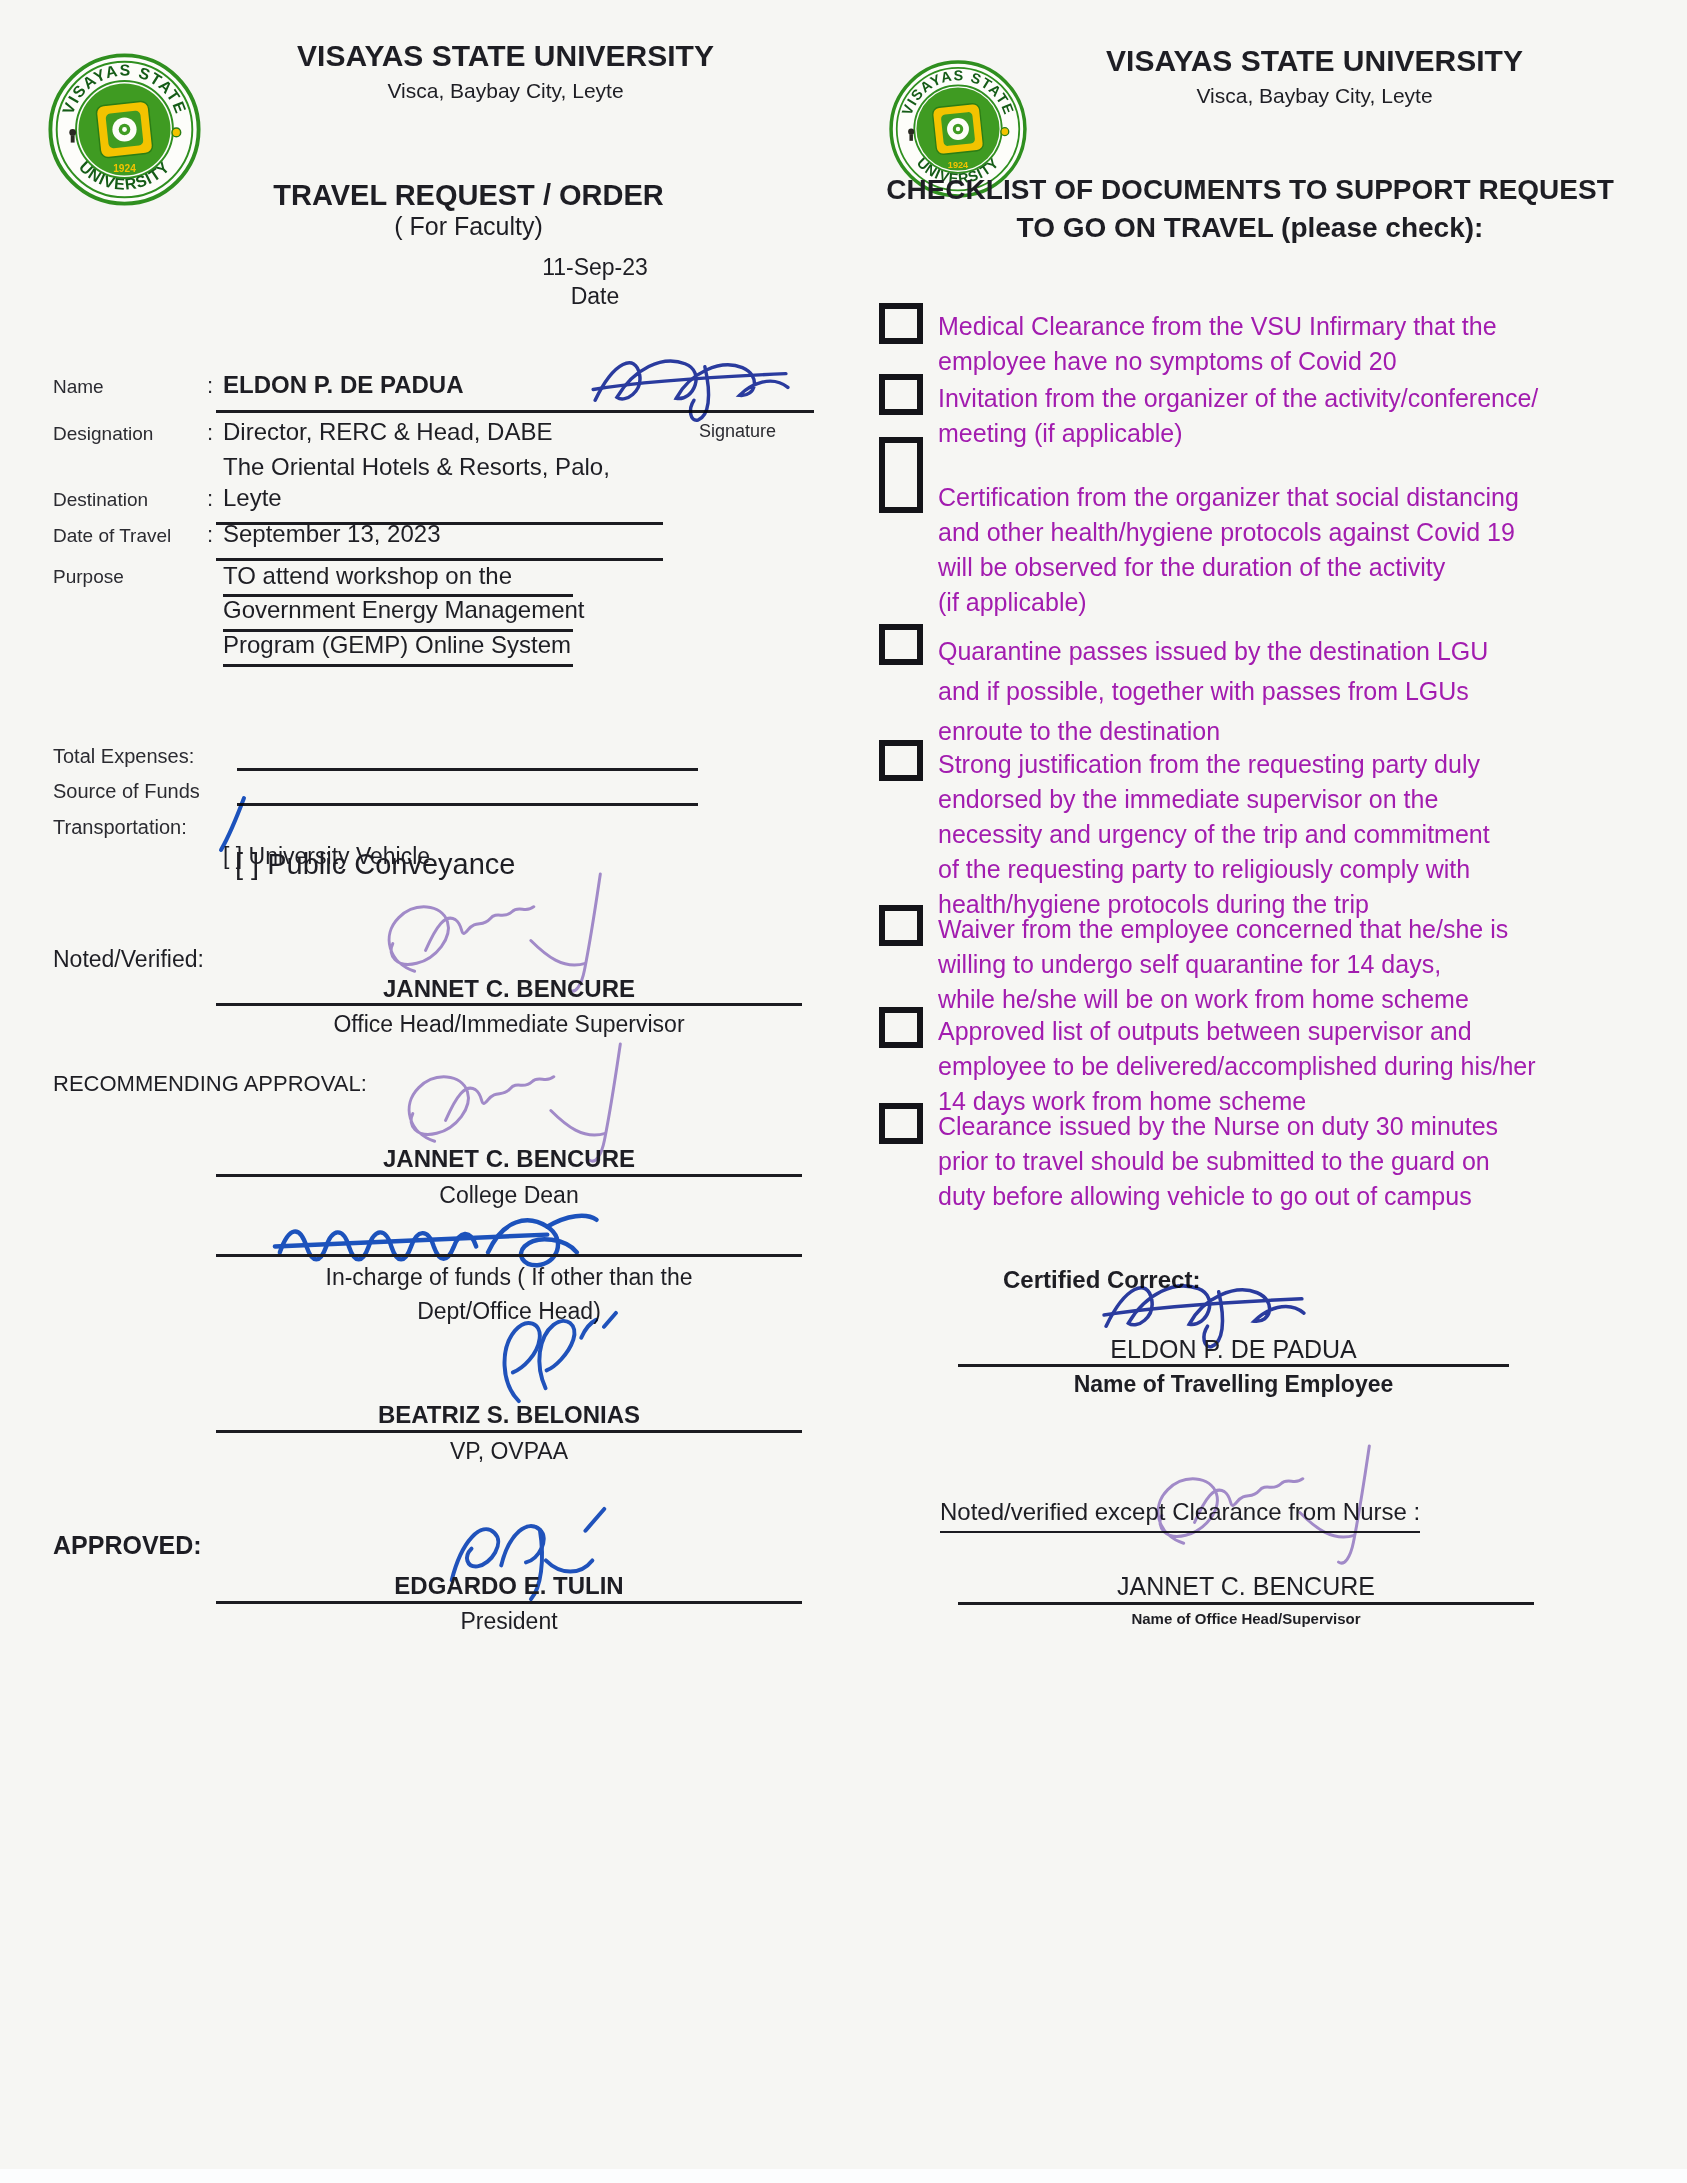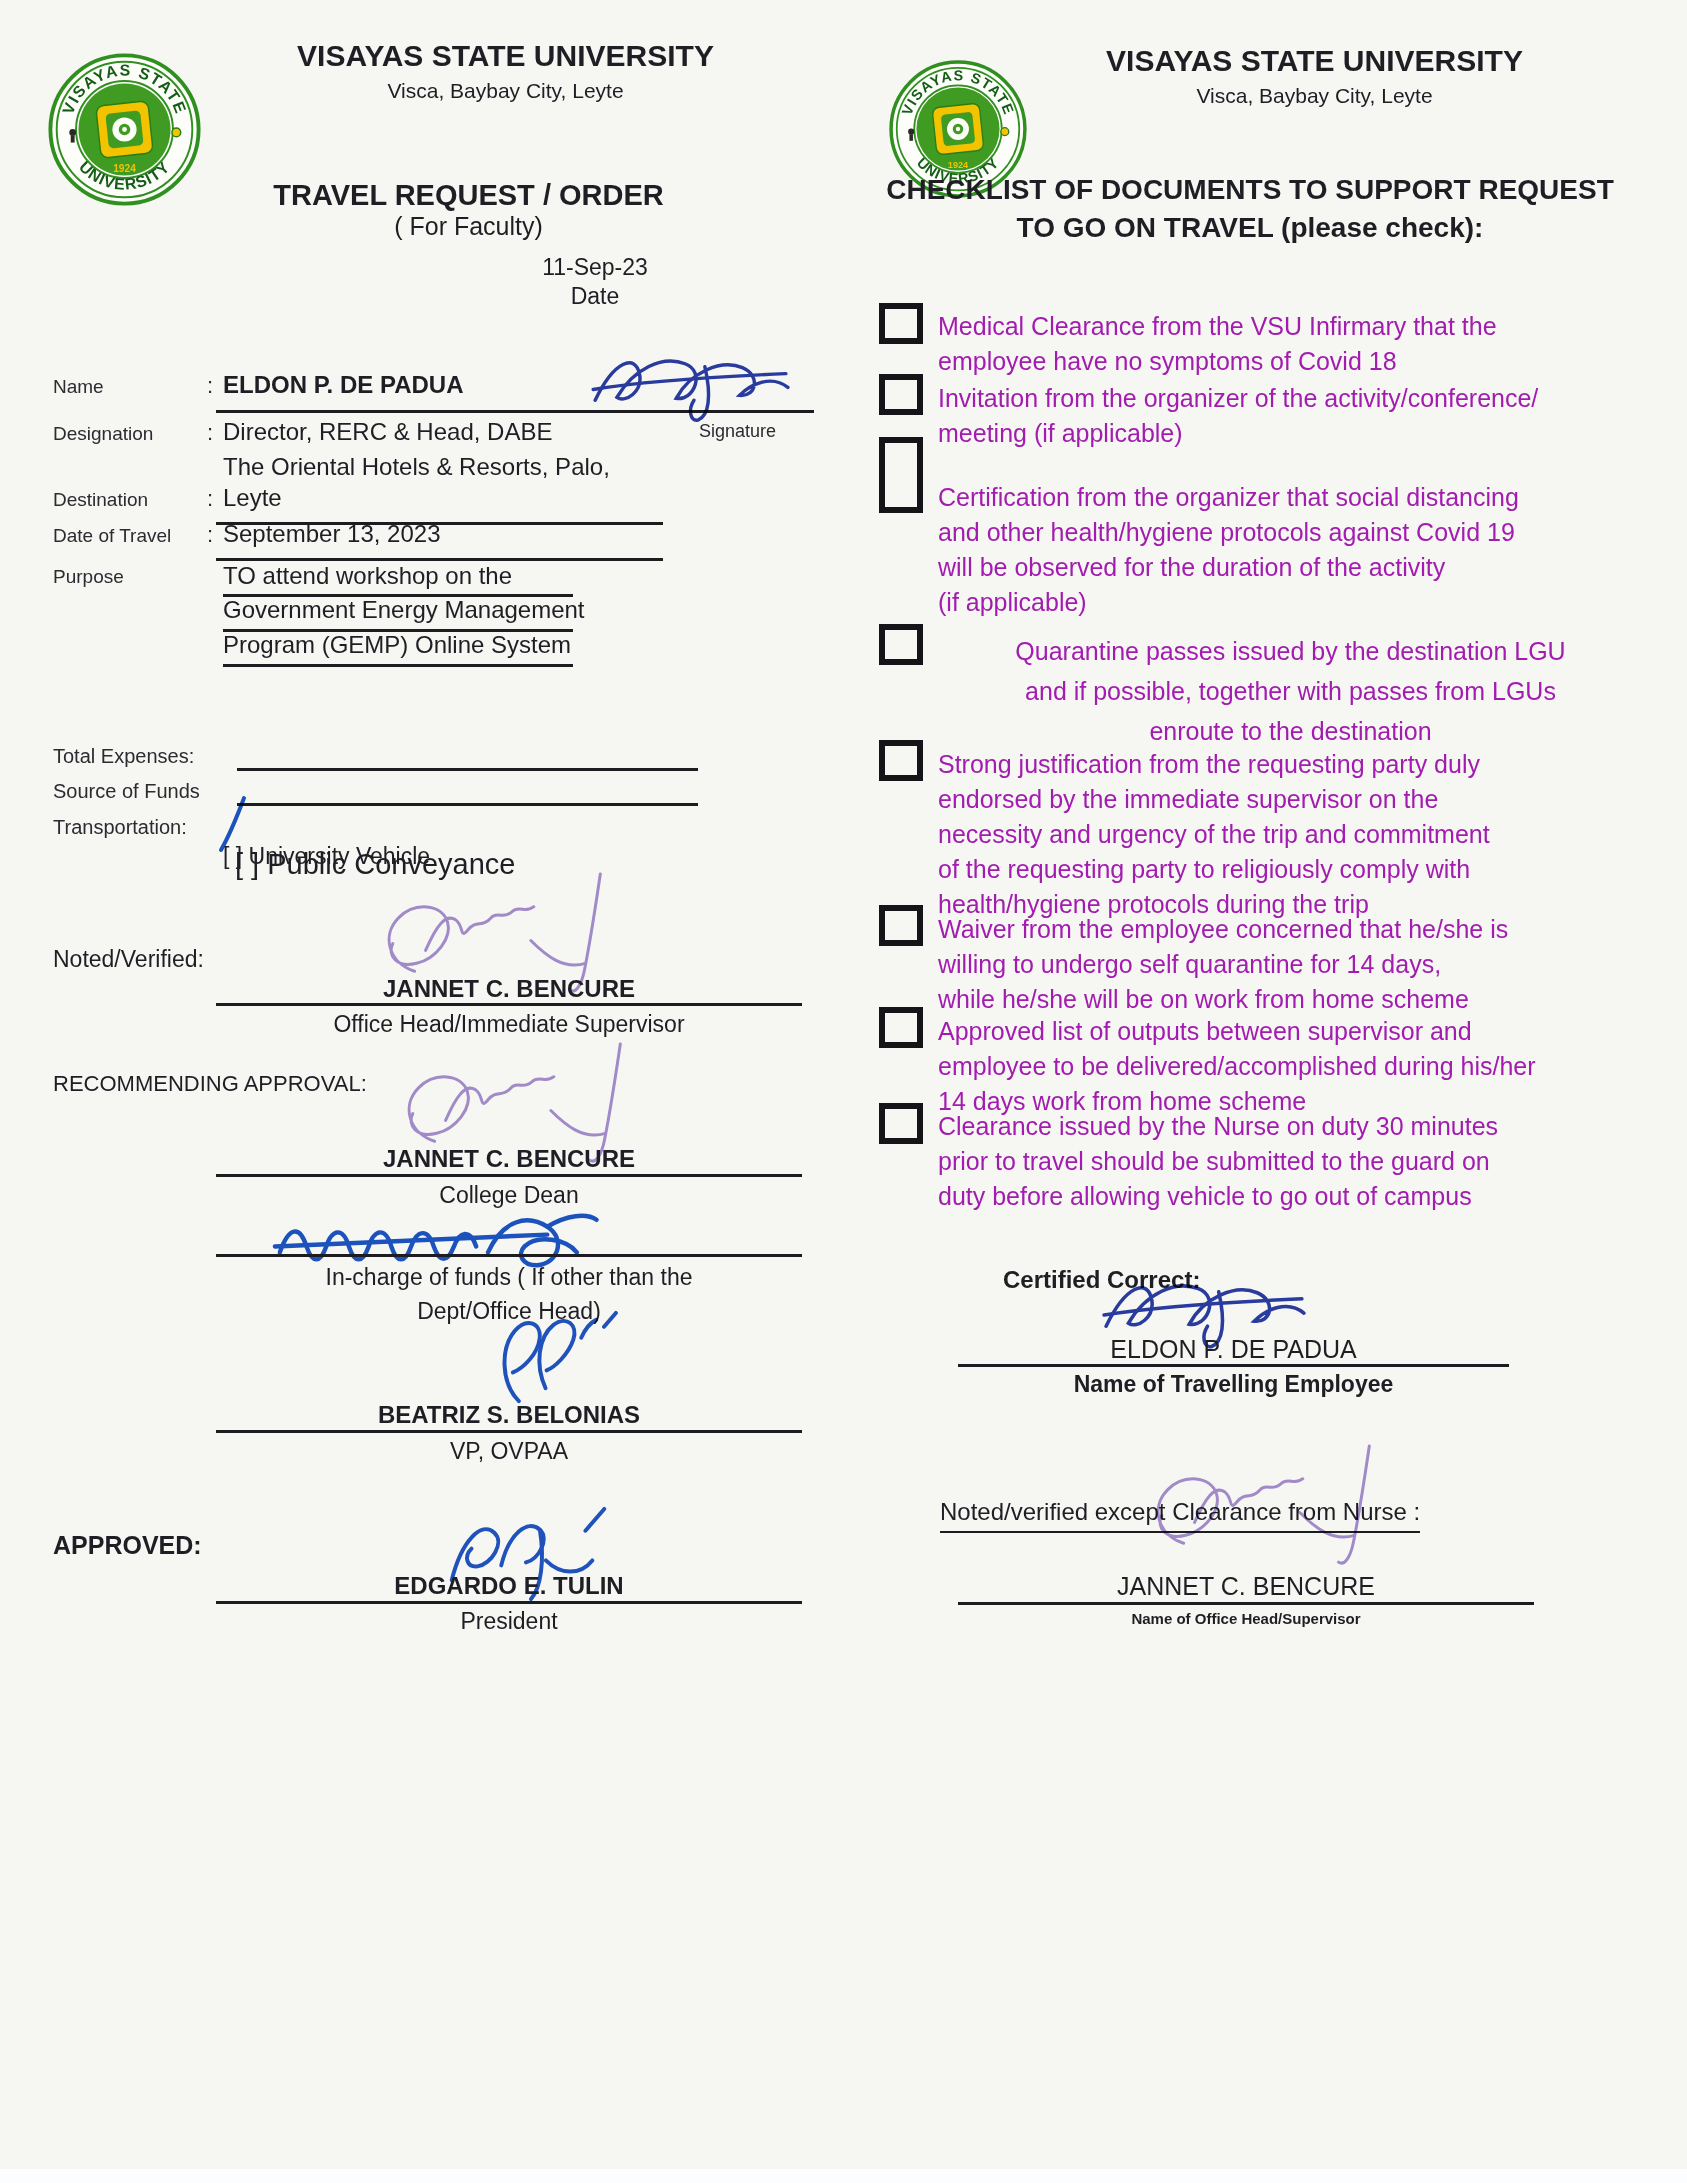--- a/index.html
+++ b/index.html
@@ -206,21 +206,21 @@
   <div class="abs t b c" style="left:1017px;top:44px;width:595px;font-size:30px;">VISAYAS STATE UNIVERSITY</div>
   <div class="abs t c" style="left:1017px;top:84px;width:595px;font-size:21px;">Visca, Baybay City, Leyte</div>
 
   <div class="abs t b c" style="left:873px;top:174px;width:754px;font-size:28px;">CHECKLIST OF DOCUMENTS TO SUPPORT REQUEST</div>
   <div class="abs t b c" style="left:873px;top:212px;width:754px;font-size:28px;">TO GO ON TRAVEL (please check):</div>
 
   <div class="abs ck-item" style="left:879px;top:309px;">
     <span class="cb" style="top:-6px;"></span>
     <div class="ck-text">
       <div class="ln">Medical Clearance from the VSU Infirmary that the</div>
-      <div class="ln">employee have no symptoms of Covid 18</div>
+      <div class="ln">employee have no symptoms of Covid 20</div>
     </div>
   </div>
 
   <div class="abs ck-item" style="left:879px;top:381px;">
     <span class="cb" style="top:-7px;"></span>
     <div class="ck-text">
       <div class="ln">Invitation from the organizer of the activity/conference/</div>
       <div class="ln">meeting (if applicable)</div>
     </div>
   </div>
@@ -228,21 +228,21 @@
   <div class="abs ck-item" style="left:879px;top:480px;">
     <span class="cb" style="top:-43px;height:64px;"></span>
     <div class="ck-text">
       <div class="ln">Certification from the organizer that social distancing</div>
       <div class="ln">and other health/hygiene protocols against Covid 19</div>
       <div class="ln">will be observed for the duration of the activity</div>
       <div class="ln"> (if applicable)</div>
     </div>
   </div>
 
-  <div class="abs ck-item" style="left:879px;top:631px;text-align:center;">
+  <div class="abs ck-item" style="left:879px;top:631px;">
     <span class="cb" style="top:-7px;"></span>
     <div class="ck-text lh80">
       <div class="ln">Quarantine passes issued by the destination LGU</div>
       <div class="ln">and if possible, together with passes from LGUs</div>
       <div class="ln">enroute to the destination</div>
     </div>
   </div>
 
   <div class="abs ck-item" style="left:879px;top:747px;">
     <span class="cb" style="top:-7px;"></span>

